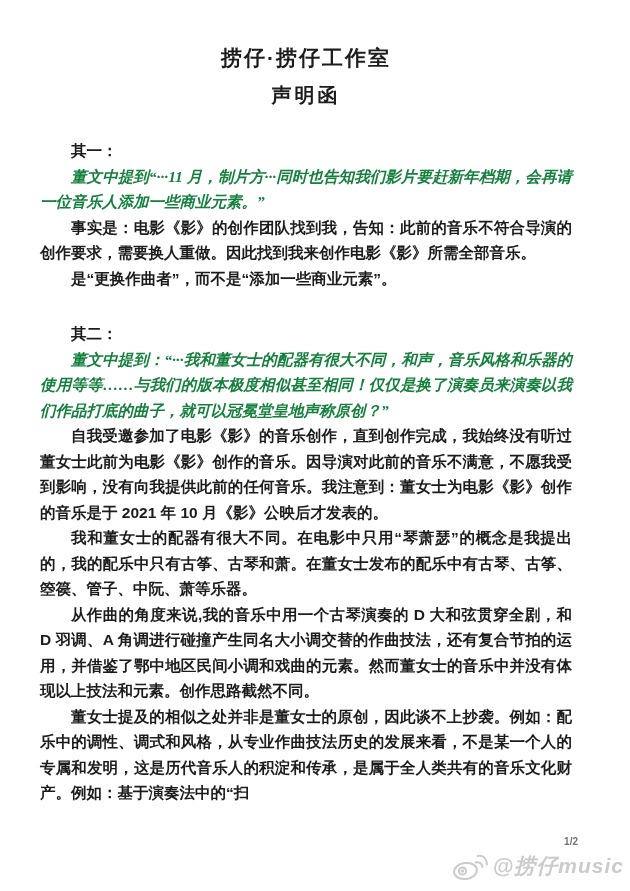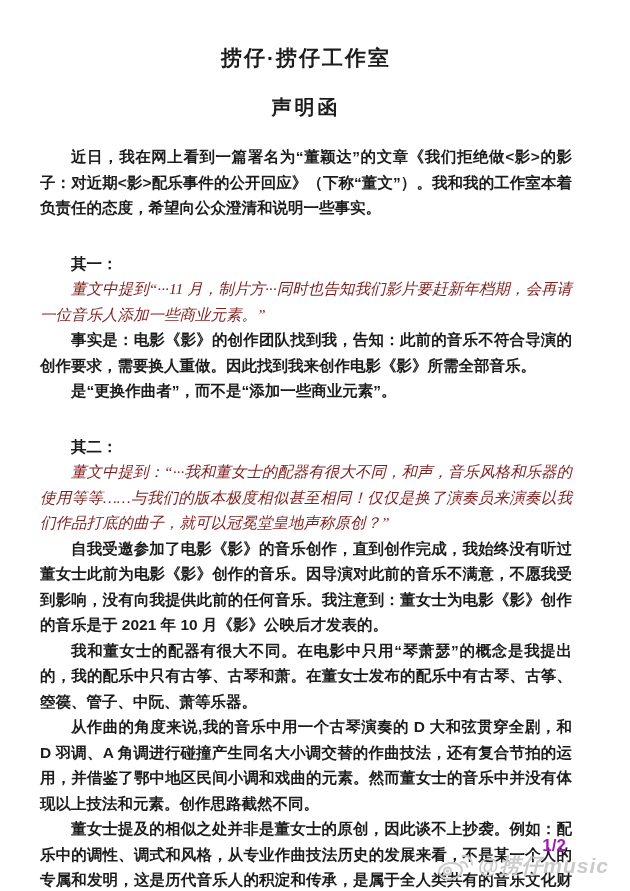--- a/index.html
+++ b/index.html
@@ -28,55 +28,55 @@
     font-weight: bold;
     letter-spacing: 2px;
     line-height: 28px;
   }
   .doc-subtitle {
     text-align: center;
     font-size: 20px;
     font-weight: bold;
     letter-spacing: 3px;
     line-height: 26px;
-    margin-top: 22px;
+    margin-top: 10px;
   }
   .content {
     margin-top: 24px;
   }
   .content p {
     margin: 0;
     font-size: 15.5px;
     line-height: 25.5px;
     font-weight: bold;
     text-indent: 2em;
     text-align: justify;
     color: #1c1c1c;
   }
   .content p.section {
     margin-top: 30px;
   }
   .content p.quote {
     font-family: "Liberation Serif", serif;
     font-style: italic;
-    font-weight: normal;
-    color: #7f1d1d;
+    font-weight: bold;
+    color: #15803d;
   }
   .page-num {
     position: absolute;
     top: 836px;
-    right: 64px;
-    font-size: 17px;
+    right: 52px;
+    font-size: 10px;
     font-weight: bold;
-    color: #a21caf;
+    color: #737373;
   }
   .watermark {
     position: absolute;
     top: 851px;
-    right: 21px;
+    right: 6px;
     display: flex;
     align-items: center;
     gap: 5px;
     color: #cbcbcb;
     font-size: 21px;
     font-weight: bold;
     font-style: italic;
     letter-spacing: 1px;
   }
   .watermark svg {
@@ -86,21 +86,20 @@
 </head>
 <body>
 
 <div class="page">
 
   <div class="doc-title">捞仔·捞仔工作室</div>
 
   <div class="doc-subtitle">声明函</div>
 
   <div class="content">
-      <p class="body">近日，我在网上看到一篇署名为“董颖达”的文章《我们拒绝做&lt;影&gt;的影子：对近期&lt;影&gt;配乐事件的公开回应》（下称“董文”）。我和我的工作室本着负责任的态度，希望向公众澄清和说明一些事实。</p>
       <p class="section">其一：</p>
       <p class="quote">董文中提到“···11 月，制片方···同时也告知我们影片要赶新年档期，会再请一位音乐人添加一些商业元素。”</p>
       <p class="body">事实是：电影《影》的创作团队找到我，告知：此前的音乐不符合导演的创作要求，需要换人重做。因此找到我来创作电影《影》所需全部音乐。</p>
       <p class="body">是“更换作曲者”，而不是“添加一些商业元素”。</p>
       <p class="section">其二：</p>
       <p class="quote">董文中提到：“···我和董女士的配器有很大不同，和声，音乐风格和乐器的使用等等……与我们的版本极度相似甚至相同！仅仅是换了演奏员来演奏以我们作品打底的曲子，就可以冠冕堂皇地声称原创？”</p>
       <p class="body">自我受邀参加了电影《影》的音乐创作，直到创作完成，我始终没有听过董女士此前为电影《影》创作的音乐。因导演对此前的音乐不满意，不愿我受到影响，没有向我提供此前的任何音乐。我注意到：董女士为电影《影》创作的音乐是于 2021 年 10 月《影》公映后才发表的。</p>
       <p class="body">我和董女士的配器有很大不同。在电影中只用“琴萧瑟”的概念是我提出的，我的配乐中只有古筝、古琴和萧。在董女士发布的配乐中有古琴、古筝、箜篌、管子、中阮、萧等乐器。</p>
       <p class="body">从作曲的角度来说,我的音乐中用一个古琴演奏的 D 大和弦贯穿全剧，和 D 羽调、A 角调进行碰撞产生同名大小调交替的作曲技法，还有复合节拍的运用，并借鉴了鄂中地区民间小调和戏曲的元素。然而董女士的音乐中并没有体现以上技法和元素。创作思路截然不同。</p>
       <p class="body">董女士提及的相似之处并非是董女士的原创，因此谈不上抄袭。例如：配乐中的调性、调式和风格，从专业作曲技法历史的发展来看，不是某一个人的专属和发明，这是历代音乐人的积淀和传承，是属于全人类共有的音乐文化财产。例如：基于演奏法中的“扫</p>

